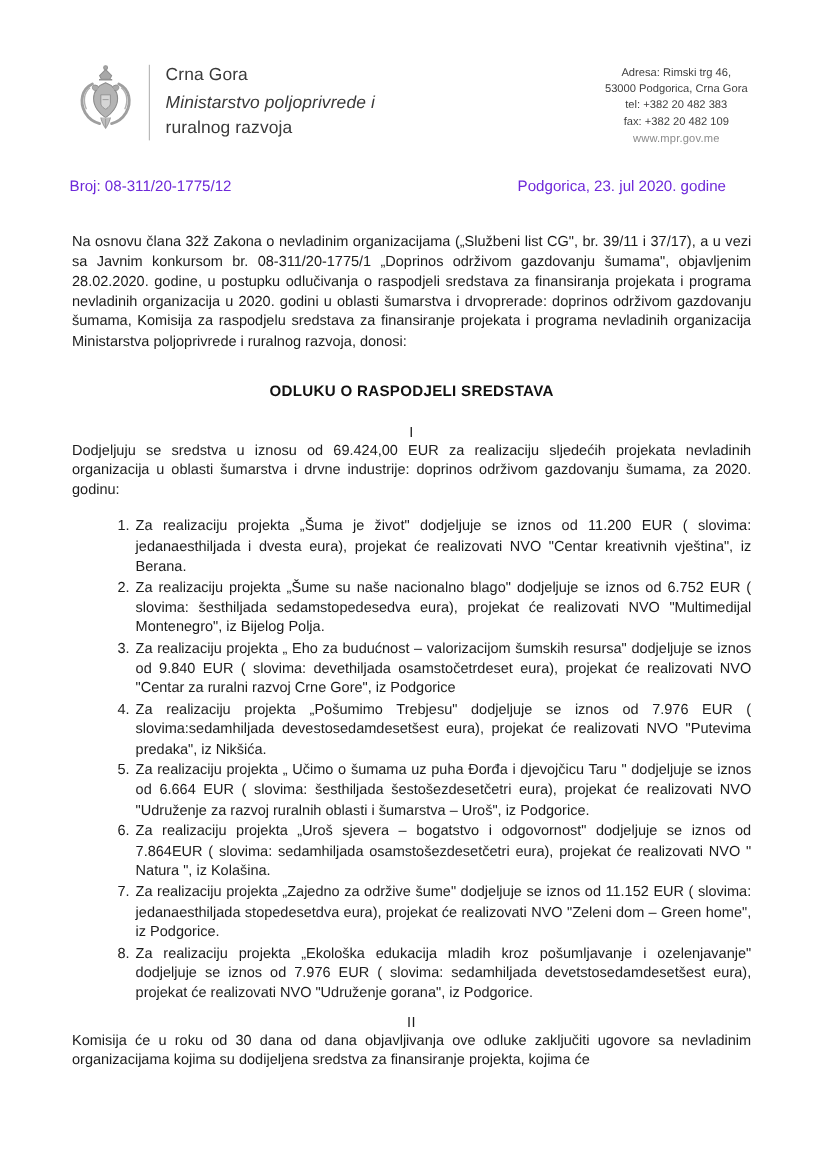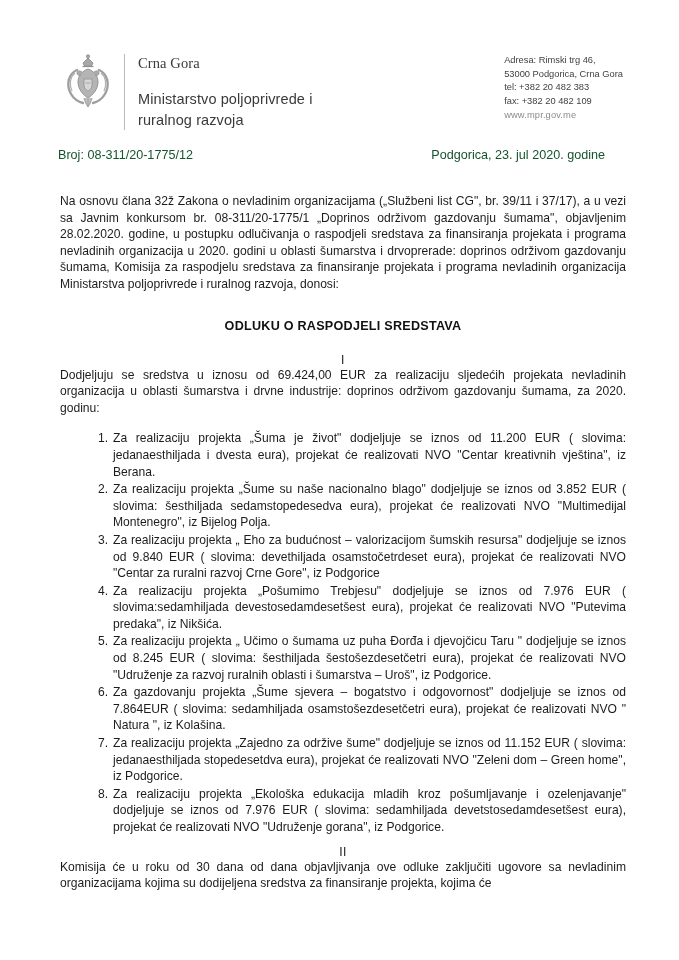--- a/index.html
+++ b/index.html
@@ -60,51 +60,50 @@
 
   .brand-text {
     padding-top: 1px;
     line-height: 1.38;
   }
   .brand-line1 {
     font-size: 14.5px;
     color: #3a3a3a;
     letter-spacing: .1px;
     white-space: nowrap;
-    font-family: Liberation Serif, serif;
   }
   .brand-line2, .brand-line3 {
     font-size: 14.5px;
     color: #3a3a3a;
     letter-spacing: .1px;
     white-space: nowrap;
   }
-  .brand-line2 { margin-top: 16px; }
+  .brand-line2 { margin-top: 3px; font-style: italic; }
   .brand-line3 { margin-top: 1px; }
 
   .address {
-    text-align: left;
+    text-align: center;
     font-size: 9.3px;
     line-height: 1.47;
     color: #3f3f3f;
     padding-top: 2px;
     white-space: nowrap;
   }
   .address .web { color: #8c8c8c; letter-spacing: .15px; }
 
   
   .refrow {
     position: absolute;
     top: 148px;
     left: 58px;
     right: 56px;
     display: flex;
     justify-content: space-between;
     font-size: 12.6px;
-    color: #14532d;
+    color: #6d28d9;
   }
   .refrow .place { margin-right: 18px; }
 
   
   .content {
     position: absolute;
     top: 193px;
     left: 60px;
     width: 566px;
   }
@@ -235,25 +234,25 @@
     <p class="para">Na osnovu člana 32ž Zakona o nevladinim organizacijama („Službeni list CG", br. 39/11 i 37/17), a u vezi sa Javnim konkursom br. 08-311/20-1775/1 „Doprinos održivom gazdovanju šumama", objavljenim 28.02.2020. godine, u postupku odlučivanja o raspodjeli sredstava za finansiranja projekata i programa nevladinih organizacija u 2020. godini u oblasti šumarstva i drvoprerade: doprinos održivom gazdovanju šumama, Komisija za raspodjelu sredstava za finansiranje projekata i programa nevladinih organizacija Ministarstva poljoprivrede i ruralnog razvoja, donosi:</p>
 
     <div class="doc-title">ODLUKU O RASPODJELI SREDSTAVA</div>
 
     <div class="sect-num">I</div>
 
     <p class="para lead">Dodjeljuju se sredstva u iznosu od 69.424,00 EUR za realizaciju sljedećih projekata nevladinih organizacija u oblasti šumarstva i drvne industrije: doprinos održivom gazdovanju šumama, za 2020. godinu:</p>
 
     <ol class="awards">
       <li>Za realizaciju projekta „Šuma je život" dodjeljuje se iznos od 11.200 EUR ( slovima: jedanaesthiljada i dvesta eura), projekat će realizovati  NVO "Centar kreativnih vještina", iz Berana.</li>
-      <li>Za realizaciju projekta „Šume su naše nacionalno blago" dodjeljuje se iznos od 3.852 EUR ( slovima: šesthiljada sedamstopedesedva eura), projekat će realizovati  NVO "Multimedijal Montenegro", iz Bijelog Polja.</li>
+      <li>Za realizaciju projekta „Šume su naše nacionalno blago" dodjeljuje se iznos od 6.752 EUR ( slovima: šesthiljada sedamstopedesedva eura), projekat će realizovati  NVO "Multimedijal Montenegro", iz Bijelog Polja.</li>
       <li>Za realizaciju projekta „ Eho za budućnost – valorizacijom šumskih resursa" dodjeljuje se iznos od 9.840 EUR ( slovima: devethiljada osamstočetrdeset eura), projekat će realizovati  NVO "Centar za ruralni razvoj Crne Gore", iz Podgorice</li>
       <li>Za realizaciju projekta „Pošumimo Trebjesu" dodjeljuje se iznos od 7.976 EUR ( slovima:sedamhiljada devestosedamdesetšest eura), projekat će realizovati  NVO "Putevima predaka", iz Nikšića.</li>
-      <li>Za realizaciju projekta „ Učimo o šumama uz puha Đorđa i djevojčicu Taru " dodjeljuje se iznos od 8.245 EUR ( slovima: šesthiljada šestošezdesetčetri eura), projekat će realizovati   NVO "Udruženje za razvoj ruralnih oblasti i šumarstva – Uroš", iz Podgorice.</li>
-      <li>Za gazdovanju projekta „Šume sjevera – bogatstvo i odgovornost" dodjeljuje se iznos od 7.864EUR ( slovima: sedamhiljada osamstošezdesetčetri eura), projekat će realizovati  NVO " Natura ", iz Kolašina.</li>
+      <li>Za realizaciju projekta „ Učimo o šumama uz puha Đorđa i djevojčicu Taru " dodjeljuje se iznos od 6.664 EUR ( slovima: šesthiljada šestošezdesetčetri eura), projekat će realizovati   NVO "Udruženje za razvoj ruralnih oblasti i šumarstva – Uroš", iz Podgorice.</li>
+      <li>Za realizaciju projekta „Uroš sjevera – bogatstvo i odgovornost" dodjeljuje se iznos od 7.864EUR ( slovima: sedamhiljada osamstošezdesetčetri eura), projekat će realizovati  NVO " Natura ", iz Kolašina.</li>
       <li>Za realizaciju projekta „Zajedno za održive šume" dodjeljuje se iznos od 11.152 EUR ( slovima: jedanaesthiljada stopedesetdva  eura), projekat će realizovati  NVO "Zeleni dom – Green home", iz Podgorice.</li>
       <li>Za realizaciju projekta „Ekološka edukacija mladih kroz pošumljavanje i ozelenjavanje" dodjeljuje se iznos od 7.976 EUR ( slovima: sedamhiljada devetstosedamdesetšest eura), projekat će realizovati  NVO "Udruženje gorana", iz Podgorice.</li>
     </ol>
 
     <div class="sect-num sect-two">II</div>
 
     <p class="para closing">Komisija će u roku od 30 dana od dana objavljivanja ove odluke zaključiti ugovore sa nevladinim organizacijama kojima su dodijeljena sredstva za finansiranje projekta, kojima će</p>
   </div>
 
 </div>

